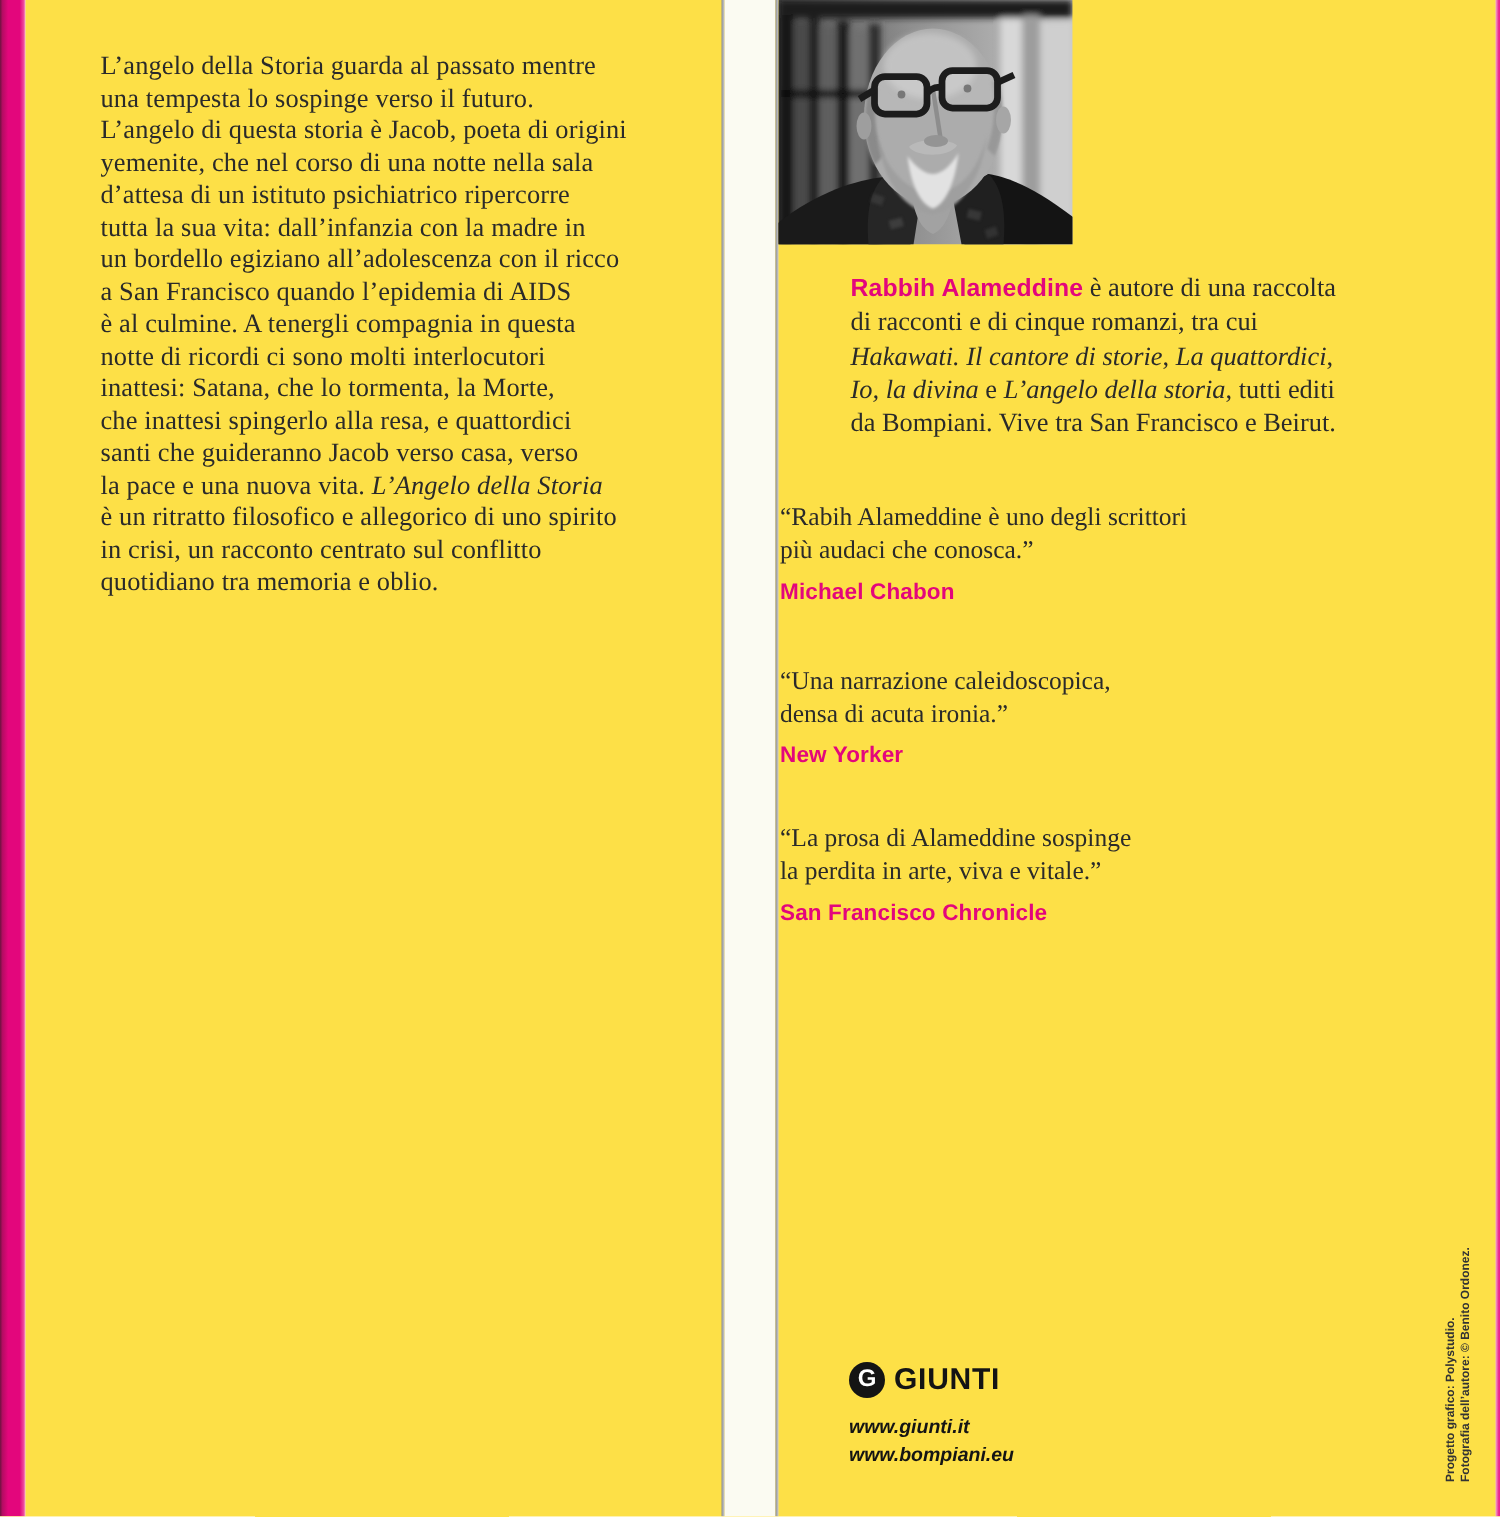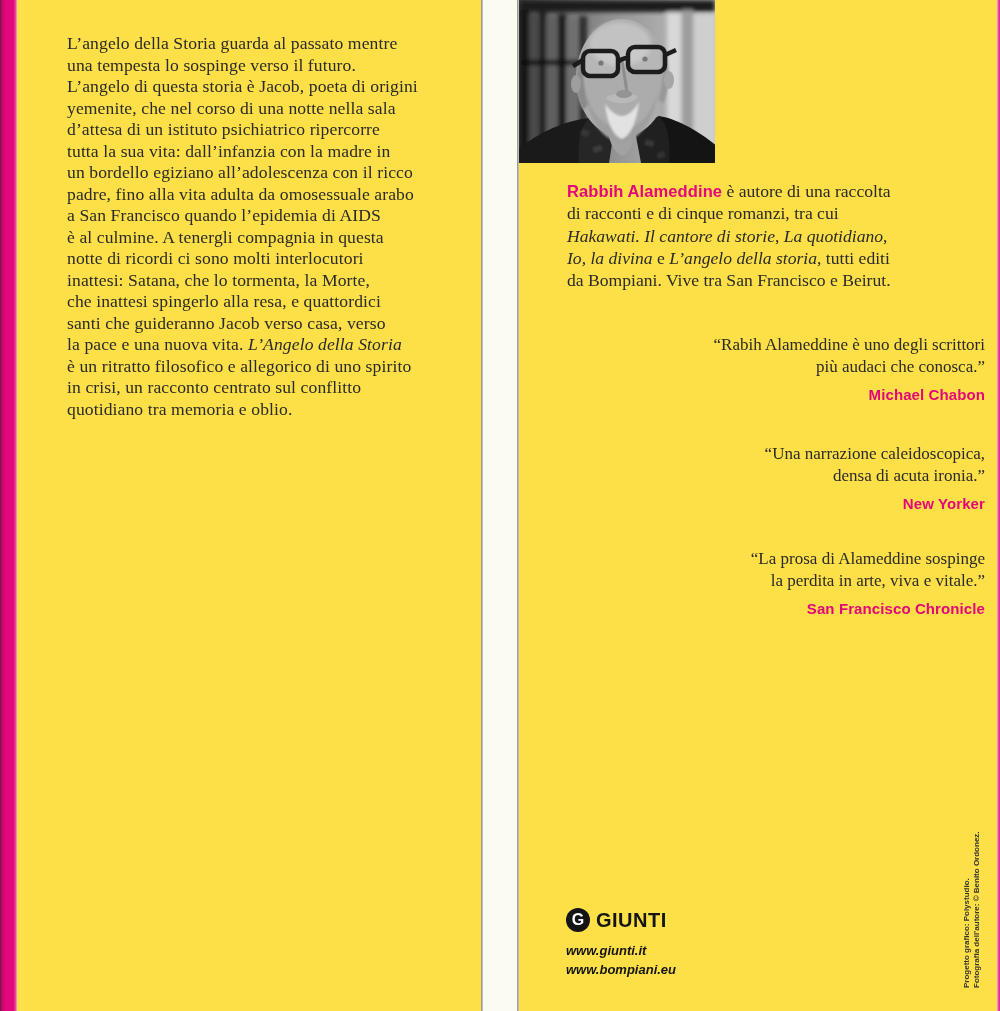--- a/index.html
+++ b/index.html
@@ -24,21 +24,21 @@
     letter-spacing:0.1px;color:#2a2a2a;}
   .tline{white-space:nowrap;}
   .it{font-style:italic;}
   .name{font-family:"Liberation Sans",sans-serif;font-weight:700;color:var(--magenta);
     font-size:16.5px;letter-spacing:0.1px;}
 
   
   .photo-wrap{position:absolute;left:519px;top:0;width:196px;height:163px;}
   .bio{position:absolute;left:567px;top:180px;font-size:17.6px;line-height:22.3px;color:#2a2a2a;}
 
-  .quote{position:absolute;left:520px;width:465px;text-align:right;
+  .quote{position:absolute;left:520px;width:465px;text-align:left;
     font-size:17px;line-height:21.8px;color:#2a2a2a;}
   .q1{top:334px;} .q2{top:443px;} .q3{top:548px;}
   .quote .src{margin-top:6px;font-family:"Liberation Sans",sans-serif;font-weight:700;
     font-size:15px;color:var(--magenta);letter-spacing:0.1px;}
 
   
   .publisher{position:absolute;left:566px;top:908px;}
   .logo-row{display:flex;align-items:center;gap:6px;}
   .logo-circle{width:24px;height:24px;border-radius:50%;background:#141414;color:#ffffff;
     display:flex;align-items:center;justify-content:center;
@@ -62,21 +62,20 @@
   <div class="strip-left"></div>
 
   <div class="synopsis">
       <div class="tline"><span>L’angelo della Storia guarda al passato mentre</span></div>
       <div class="tline"><span>una tempesta lo sospinge verso il futuro.</span></div>
       <div class="tline"><span>L’angelo di questa storia è Jacob, poeta di origini</span></div>
       <div class="tline"><span>yemenite, che nel corso di una notte nella sala</span></div>
       <div class="tline"><span>d’attesa di un istituto psichiatrico ripercorre</span></div>
       <div class="tline"><span>tutta la sua vita: dall’infanzia con la madre in</span></div>
       <div class="tline"><span>un bordello egiziano all’adolescenza con il ricco</span></div>
-      <div class="tline"><span>padre, fino alla vita adulta da omosessuale arabo</span></div>
       <div class="tline"><span>a San Francisco quando l’epidemia di AIDS</span></div>
       <div class="tline"><span>è al culmine. A tenergli compagnia in questa</span></div>
       <div class="tline"><span>notte di ricordi ci sono molti interlocutori</span></div>
       <div class="tline"><span>inattesi: Satana, che lo tormenta, la Morte,</span></div>
       <div class="tline"><span>che inattesi spingerlo alla resa, e quattordici</span></div>
       <div class="tline"><span>santi che guideranno Jacob verso casa, verso</span></div>
       <div class="tline"><span>la pace e una nuova vita. </span><span class="it">L’Angelo della Storia</span></div>
       <div class="tline"><span>è un ritratto filosofico e allegorico di uno spirito</span></div>
       <div class="tline"><span>in crisi, un racconto centrato sul conflitto</span></div>
       <div class="tline"><span>quotidiano tra memoria e oblio.</span></div>
@@ -156,21 +155,21 @@
         <path d="M99,62 C103,58 106,58 109,58" fill="none"></path>
         <path d="M64,60 L54,66" fill="none"></path>
         <path d="M146,55 L157,50" fill="none"></path>
       </g>
     </svg>
   </div>
 
   <div class="bio">
       <div class="tline"><span class="name">Rabbih Alameddine</span><span> è autore di una raccolta</span></div>
       <div class="tline"><span>di racconti e di cinque romanzi, tra cui</span></div>
-      <div class="tline"><span class="it">Hakawati. Il cantore di storie</span><span>, </span><span class="it">La quotidiano</span><span>,</span></div>
+      <div class="tline"><span class="it">Hakawati. Il cantore di storie</span><span>, </span><span class="it">La quattordici</span><span>,</span></div>
       <div class="tline"><span class="it">Io, la divina</span><span> e </span><span class="it">L’angelo della storia</span><span>, tutti editi</span></div>
       <div class="tline"><span>da Bompiani. Vive tra San Francisco e Beirut.</span></div>
     </div>
 
   <div class="quote q1">
     <div>“Rabih Alameddine è uno degli scrittori</div>
     <div>più audaci che conosca.”</div>
     <div class="src">Michael Chabon</div>
   </div>
   <div class="quote q2">

